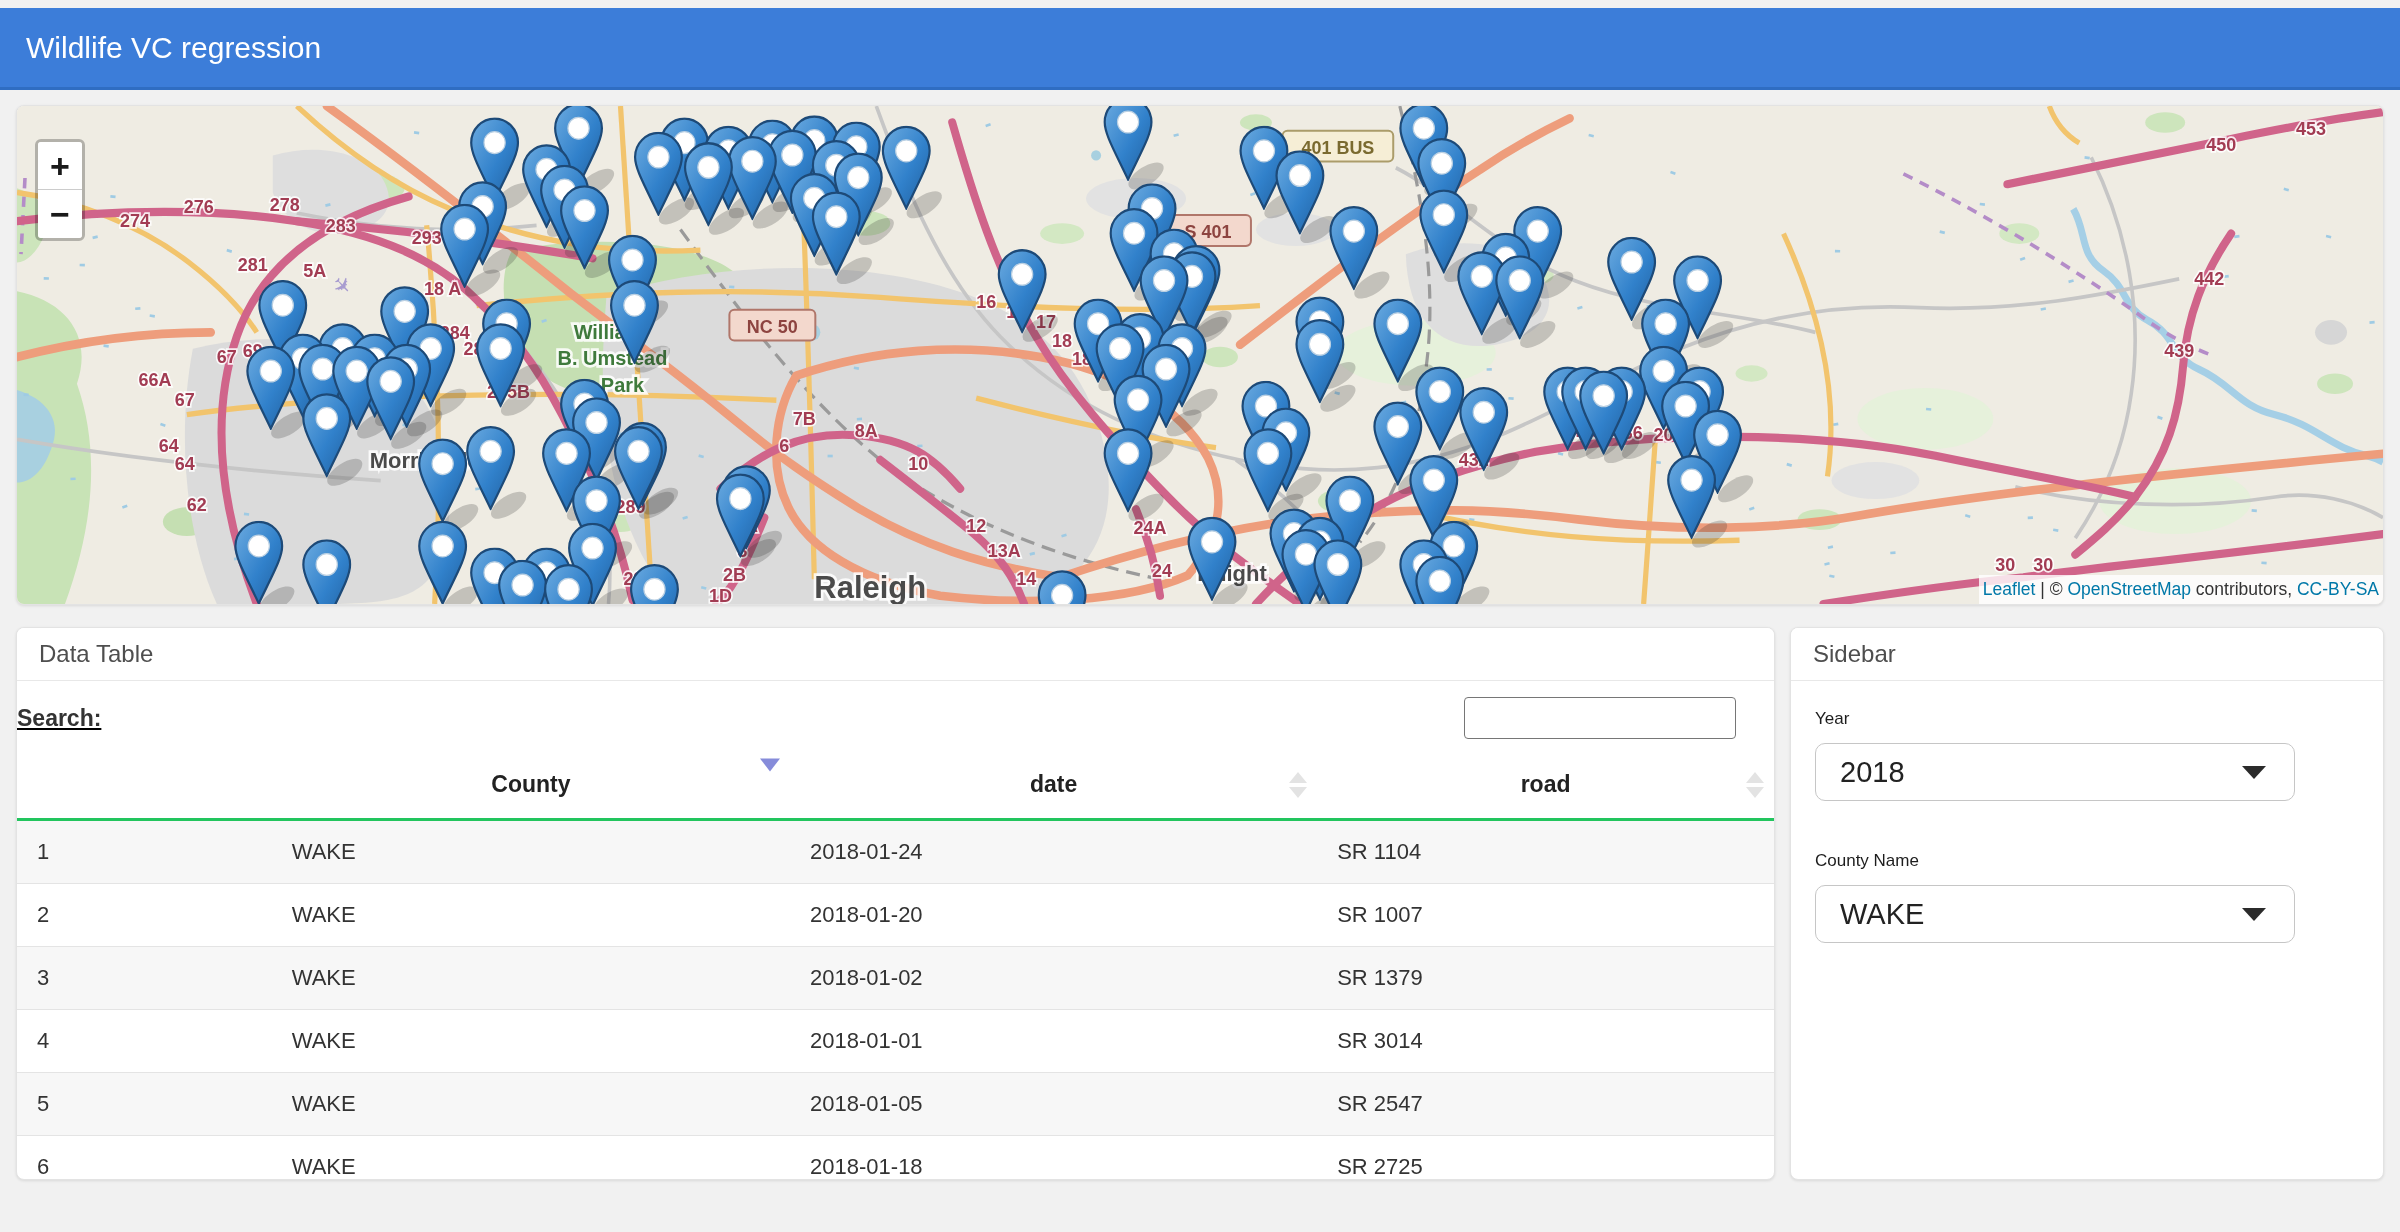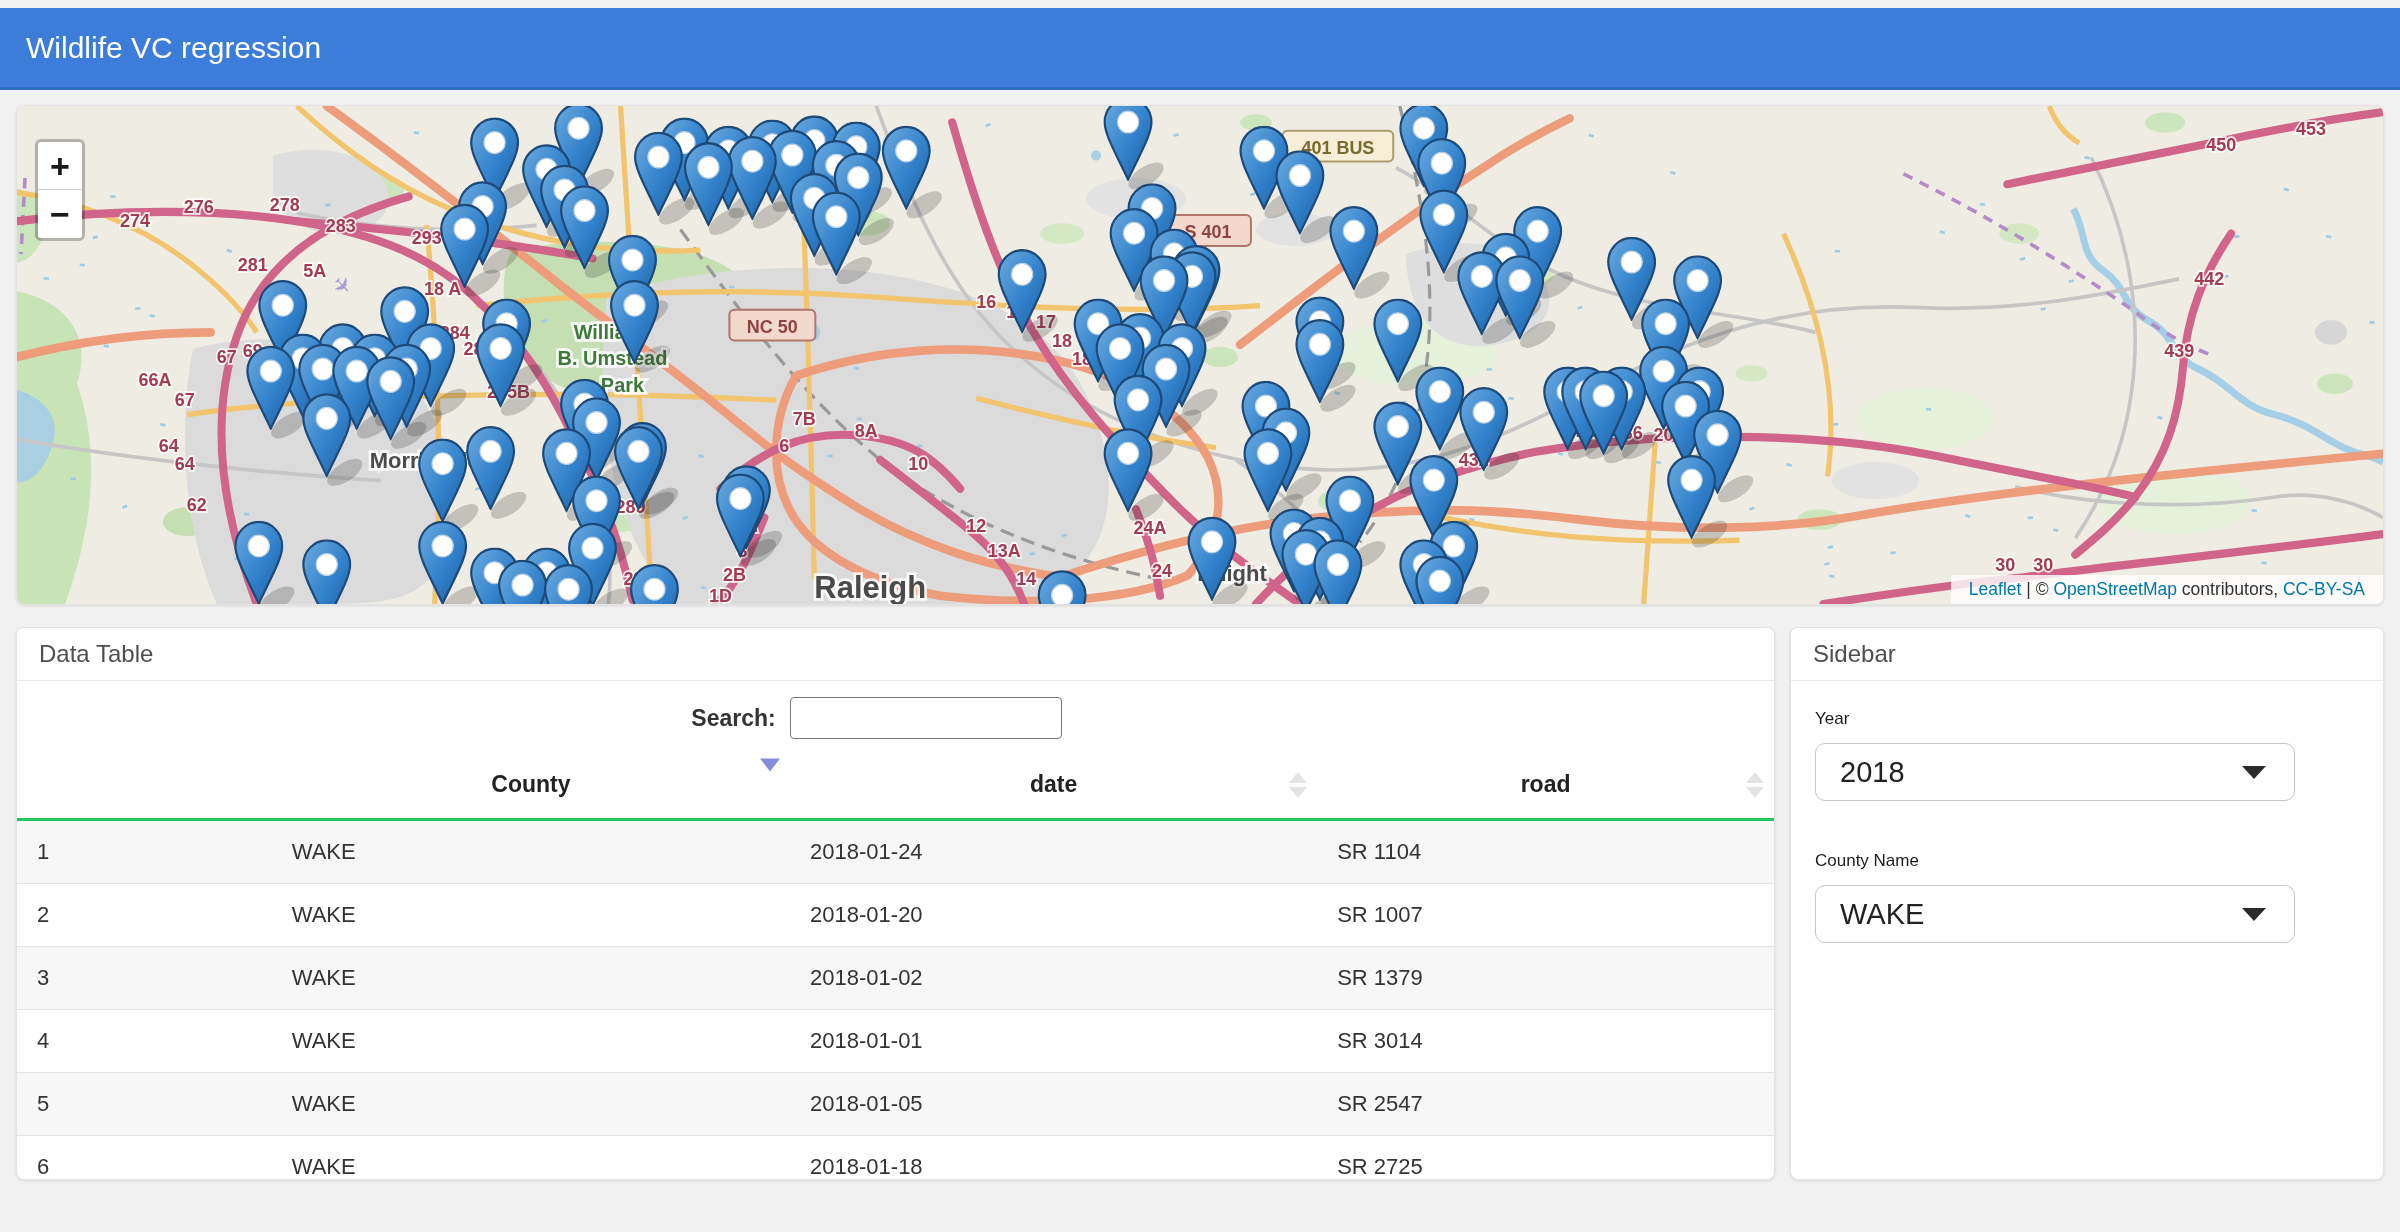--- a/index.html
+++ b/index.html
@@ -21,39 +21,39 @@
   
   .map-body { position:relative; height:498px; background:#efece3; }
   .map-body svg.basemap { position:absolute; inset:0; width:100%; height:100%; display:block; }
   .zoom-ctl { position:absolute; left:18px; top:33px; width:50px;
     border:3px solid rgba(0,0,0,.25); border-radius:6px; overflow:hidden; z-index:5; }
   .zoom-ctl button { display:block; width:100%; height:48px; background:#fff; border:0;
     font-size:34px; font-weight:700; color:#1a1a1a; cursor:pointer; line-height:44px;
     font-family:"Liberation Sans", sans-serif; }
   .zoom-ctl button:first-child { border-bottom:1px solid #ccc; }
   .attribution { position:absolute; right:0; bottom:0; z-index:5;
-    background:rgba(255,255,255,.8); padding:4px 18px; font-size:17.5px; color:#333; }
+    background:rgba(255,255,255,.8); padding:4px 4px; font-size:17.5px; color:#333; }
   .attribution a { color:#0078A8; text-decoration:none; }
 
   
   text { font-family:"Liberation Sans", sans-serif; paint-order:stroke; stroke:rgba(255,255,255,.85); stroke-width:2.6px; }
   .lbl-exit  { font-size:9px;  font-weight:700; fill:#a23c53; stroke-width:1.6px; }
   .lbl-town  { font-size:11px; font-weight:600; fill:#4a4a4a; }
   .lbl-city  { font-size:15.5px; font-weight:600; fill:#4a4a4a; }
   .lbl-park  { font-size:10px; font-weight:600; fill:#3f7a3c; }
   .lbl-shield{ font-size:9px;  font-weight:700; stroke:none; }
   .lbl-plane { font-size:11px; fill:#a89cd0; stroke:none; }
 
   
   .lower { display:flex; gap:15px; margin-top:22px; height:553px; }
   .table-card { flex:1 1 auto; display:flex; flex-direction:column; }
   .sidebar-card { width:594px; flex:0 0 auto; }
 
-  .search-row { display:flex; justify-content:center; align-items:center;
-    margin:16px 38px 12px 0; }
+  .search-row { display:flex; justify-content:space-between; align-items:center;
+    margin:16px 38px 12px 0;text-decoration:underline; }
   .search-row label { font-size:23px; font-weight:700; color:#333; margin-right:14px; }
   .search-row input { width:272px; height:42px; border:1px solid #767676; border-radius:4px;
     font-size:22px; padding:0 10px; font-family:"Liberation Sans", sans-serif; background:#fff; }
 
   table.dt { width:100%; border-collapse:collapse; font-size:22px; color:#333; }
   table.dt thead th { padding:20px 18px; font-weight:700; color:#222; text-align:center;
     position:relative; border-bottom:3px solid #22c55e; font-size:23px; }
   table.dt tbody td { padding:18px 20px; text-align:left; }
   table.dt tbody tr { border-bottom:1px solid #e4e4e4; }
   table.dt tbody tr:nth-child(odd) { background:#f7f7f7; }

